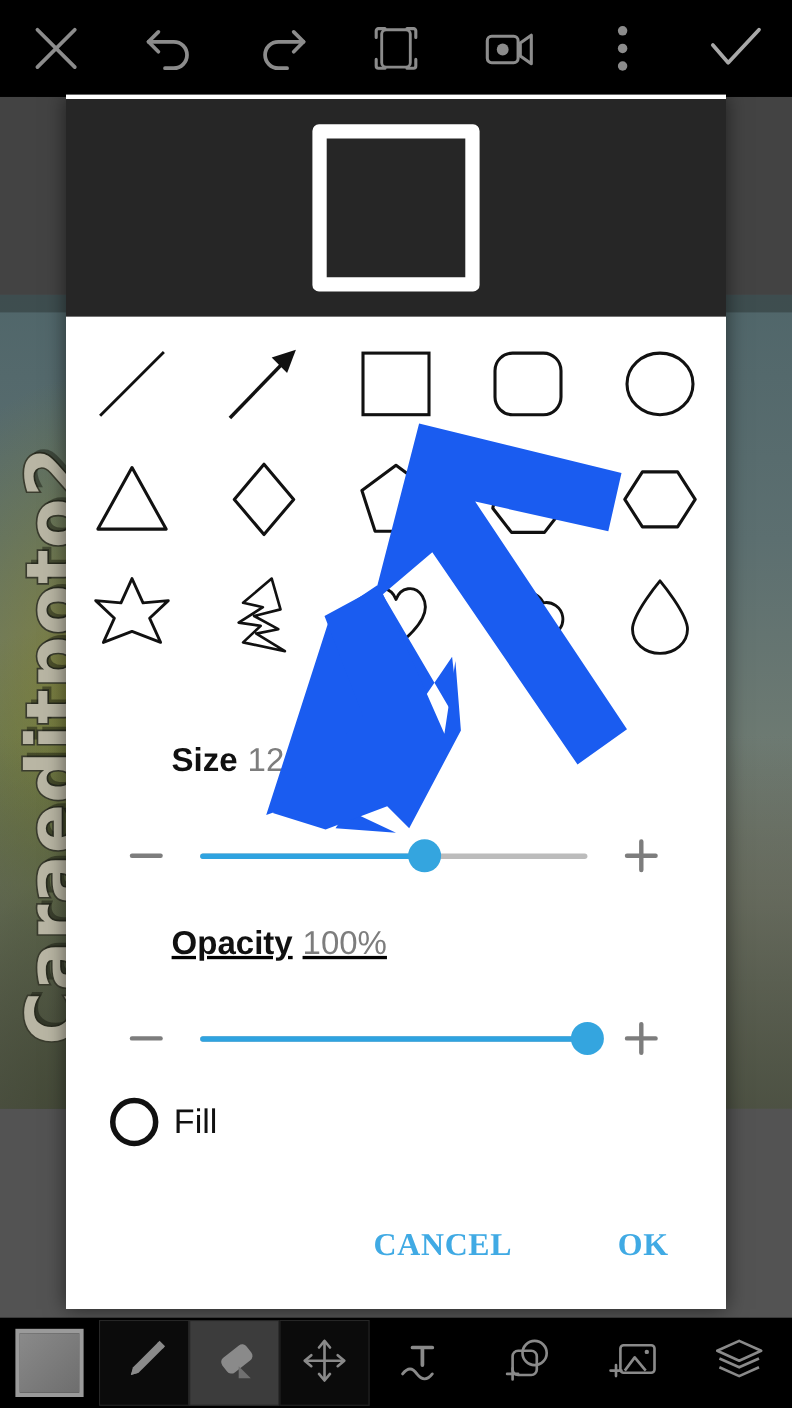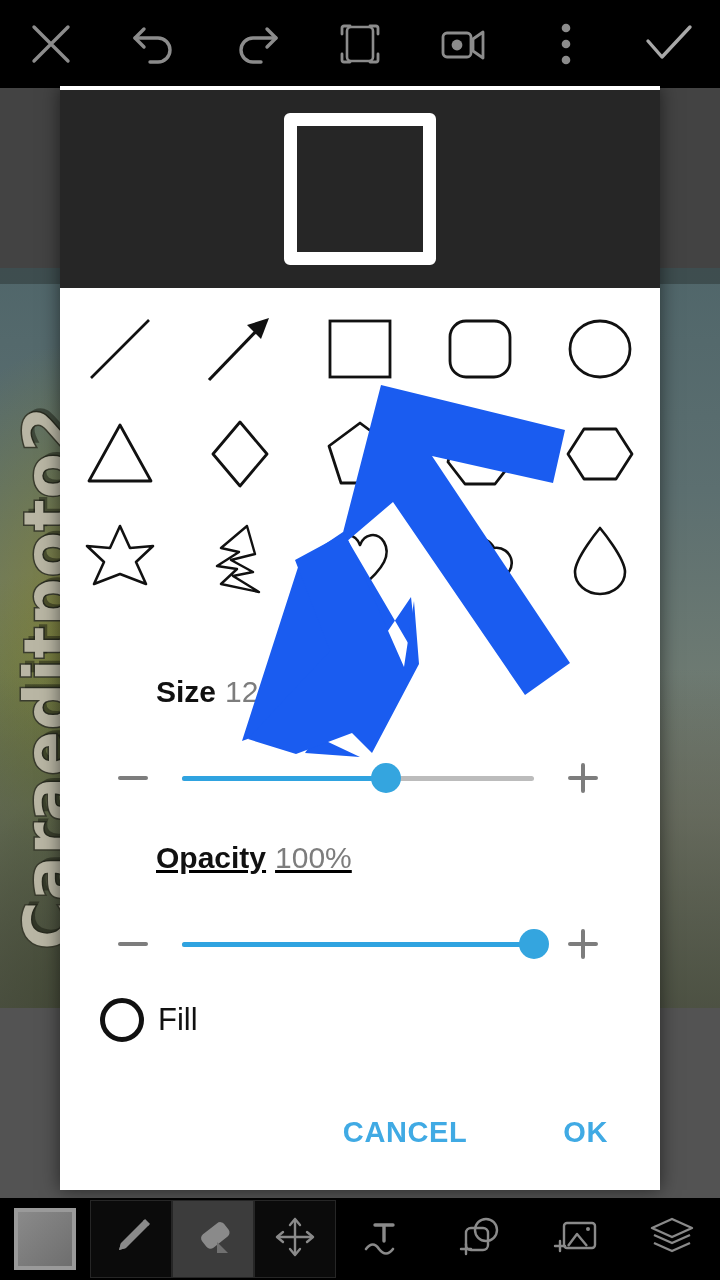--- a/index.html
+++ b/index.html
@@ -163,21 +163,21 @@
 
   
   .dlg-actions{
     position:absolute; left:0; bottom:0; width:600px; height:116px;
     display:flex; align-items:center; justify-content:flex-end;
     padding-right:52px; gap:96px;
   }
   .act-btn{
     font-size:29px; font-weight:700; color:#40aae4; letter-spacing:.6px;
     background:none; border:none; cursor:pointer;
-    font-family:Liberation Sans, sans-serif;
+    font-family:Liberation Serif, serif;
   }
 
   
   .annot{
     position:absolute; left:0; top:0; width:720px; height:1280px;
     pointer-events:none;
   }
 
   
   .bottombar{

